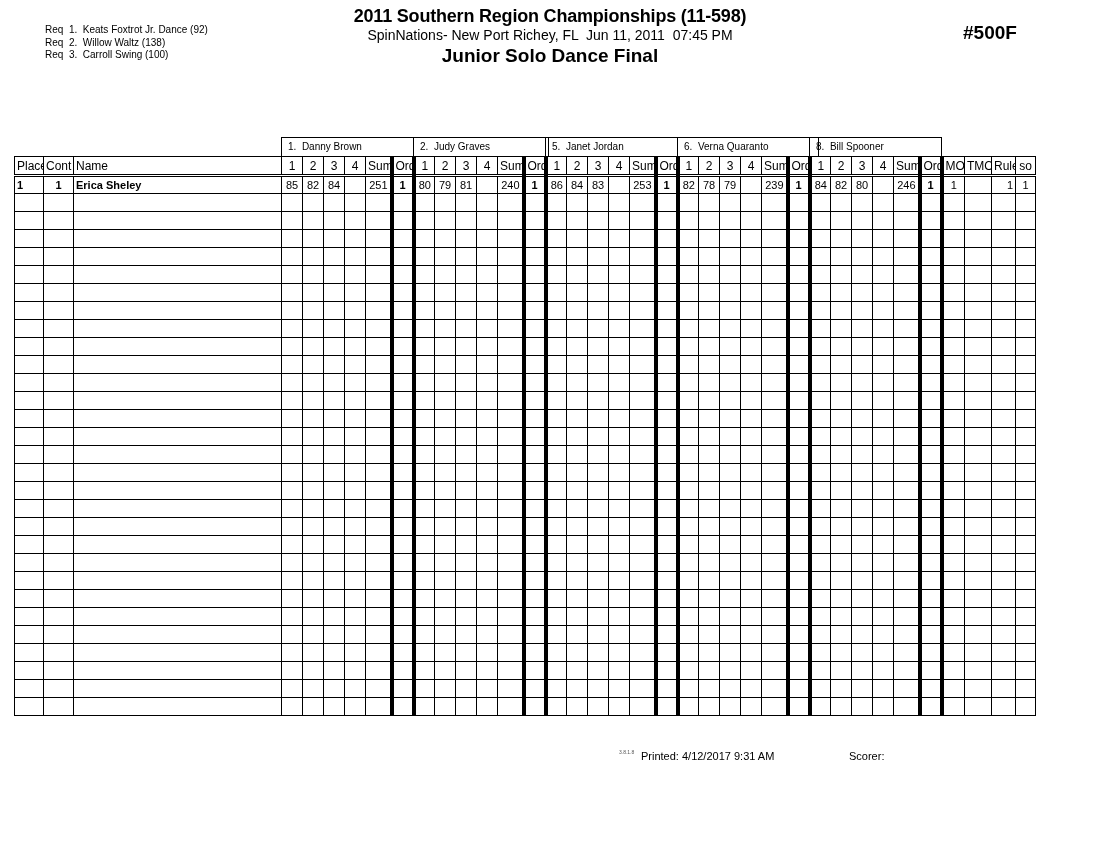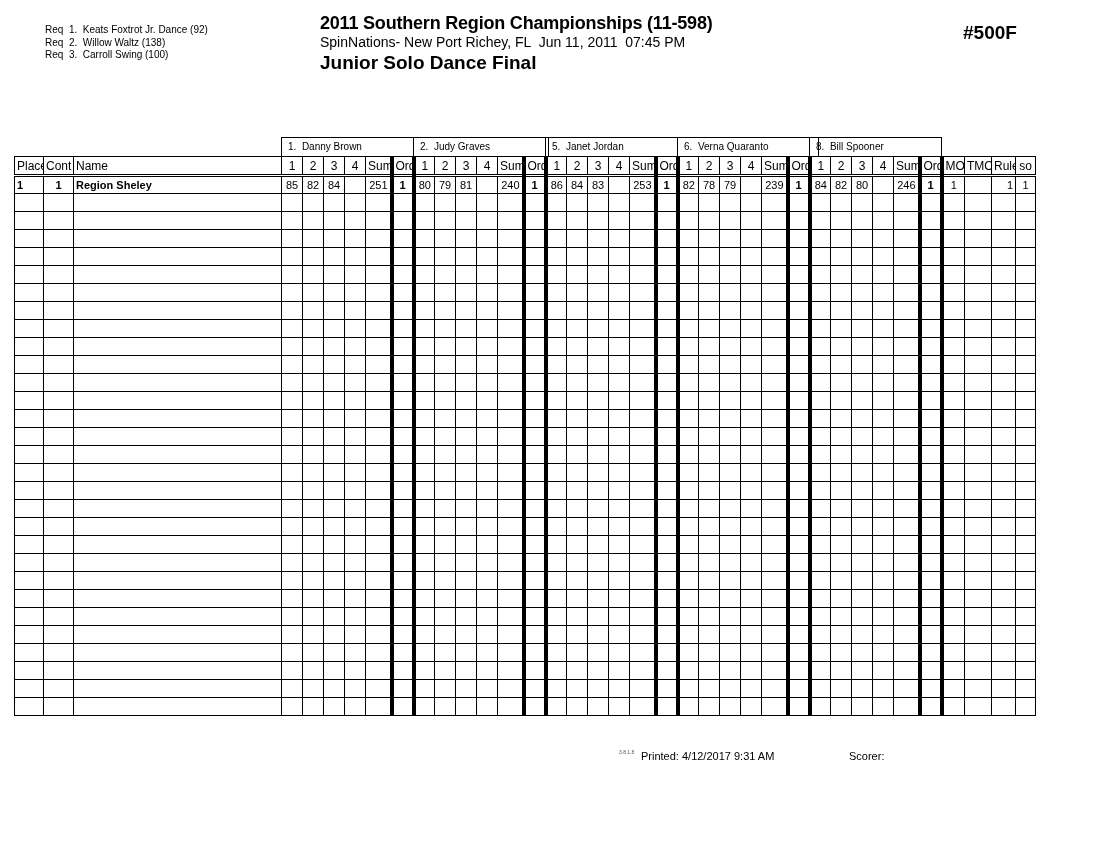--- a/index.html
+++ b/index.html
@@ -1,20 +1,20 @@
 <!DOCTYPE html>
 <html><head>
 <meta charset="utf-8">
 <style>
   html, body { margin: 0; padding: 0; background: #ffffff; }
   body { width: 1100px; height: 850px; position: relative; overflow: hidden;
          font-family: "Liberation Sans", sans-serif; color: #000; }
   .reqs { position: absolute; left: 17px; top: 24px; font-size: 10px; line-height: 12.5px; margin-left: 28px; }
   .reqs div { white-space: pre; }
-  .title-block { position: absolute; left: 320px; width: 460px; top: 11px; }
+  .title-block { position: absolute; left: 320px; width: 460px; top: 4px; text-align: center; }
   .t1 { font-size: 18px; font-weight: bold; line-height: 24px; letter-spacing: -0.2px; }
   .t2 { font-size: 14px; line-height: 15px; white-space: pre; }
   .t3 { font-size: 19px; font-weight: bold; line-height: 26px; }
   .t4 { font-size: 17px; line-height: 22px; }
   .event-num { position: absolute; left: 963px; top: 22px; font-size: 19px; font-weight: bold; }
   .judge-hdr { position: absolute; top: 137px; height: 19px; border: 1px solid #000;
                border-bottom: none; box-sizing: border-box; font-size: 10px; line-height: 18px; padding-left: 6px; white-space: pre; }
   table.grid { position: absolute; left: 14px; top: 156px; border-collapse: collapse; table-layout: fixed; }
   table.grid td { border: 1px solid #000; height: 18px; padding: 0 2px; font-size: 10px; box-sizing: border-box; overflow: hidden; white-space: nowrap; }
   table.grid tr.hdr td { font-size: 12px; height: 19px; border-bottom: 3px double #000; }
@@ -127,21 +127,21 @@
         <td class="c">Sum</td>
         <td class="c thickL thickR">Ord</td>
         <td class="c">MO</td>
         <td class="c">TMO</td>
         <td class="c">Rule</td>
         <td class="c">so</td>
       </tr>
       <tr class="data">
         <td class="b">1</td>
         <td class="c b">1</td>
-        <td class="b">Region Sheley</td>
+        <td class="b">Erica Sheley</td>
         <td class="c">85</td>
         <td class="c">82</td>
         <td class="c">84</td>
         <td class="c"></td>
         <td class="r">251</td>
         <td class="c b thickL thickR">1</td>
         <td class="c">80</td>
         <td class="c">79</td>
         <td class="c">81</td>
         <td class="c"></td>

